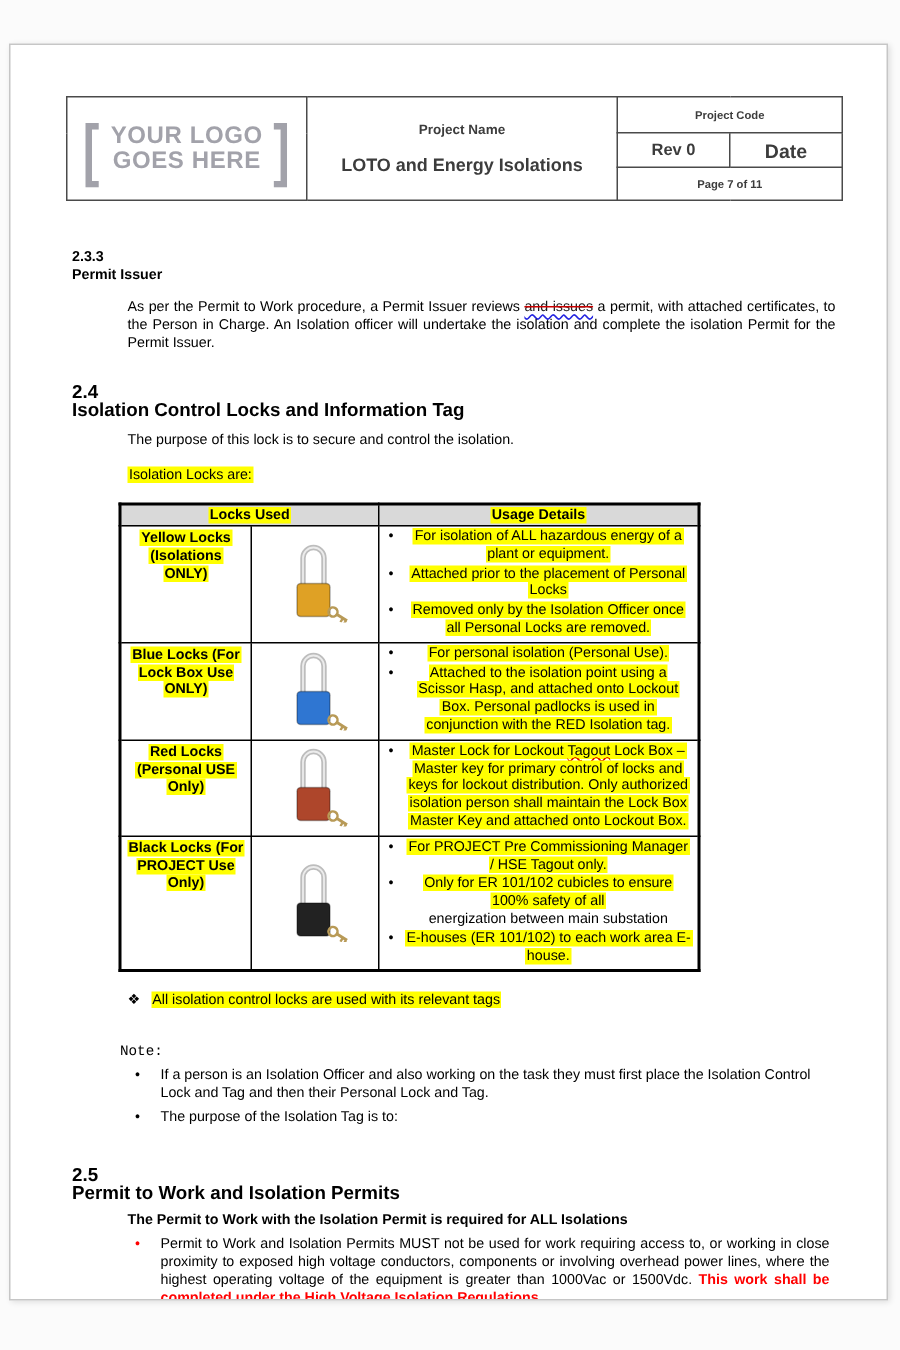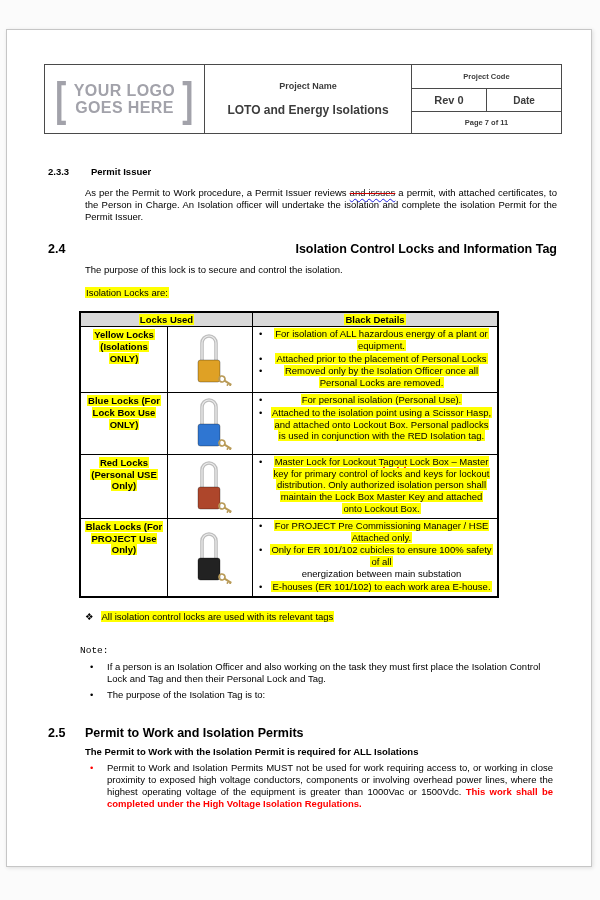--- a/index.html
+++ b/index.html
@@ -12,46 +12,46 @@
     position:absolute;left:6px;top:29px;width:586px;height:838px;
     background:#fff;border:1px solid #c6c6c6;box-shadow:1px 1px 4px rgba(0,0,0,.12);
     box-sizing:border-box;overflow:hidden;
   }
   
   table.hdr{border-collapse:collapse;table-layout:fixed;margin:34px 0 0 37px;width:518px;color:#3c3c3c;}
   table.hdr td{border:1px solid #4a4a4a;text-align:center;vertical-align:middle;padding:0;font-weight:bold;}
   .hdr-logo-cell{width:159px;height:67px;}
   .hdr-center-cell{width:206px;}
   .hdr-r1{width:69px;height:22px;font-size:11px;}
-  .hdr-r2{width:84px;height:22px;font-size:10px;}
+  .hdr-r2{width:84px;height:22px;font-size:13px;}
   .hdr-small{font-size:7.5px;}
   .logo{display:flex;align-items:center;justify-content:center;gap:5px;color:#a2a2aa;}
   .logo .bracket{font-size:46px;line-height:40px;font-weight:bold;transform:scaleX(.72);}
   .logo-text{font-size:16px;line-height:17.5px;font-weight:bold;letter-spacing:.4px;white-space:pre;}
   .hdr-project{font-size:9px;font-weight:bold;margin-bottom:12px;}
   .hdr-title{font-size:12px;font-weight:bold;}
   
   .content{padding:0 34px 0 41px;font-size:9.5px;line-height:12px;}
-  .sec{display:flex;font-weight:bold;}
+  .sec{display:flex;font-weight:bold;flex-direction:column;}
   .sec-233{margin-top:32px;font-size:9.5px;}
   .sec-233 .num{width:43px;flex:none;}
   .sec-big{font-size:12.5px;}
   .sec-big .num{width:37px;flex:none;}
   .sec-24{margin-top:20px;justify-content:space-between;}
   .sec-25{margin-top:26px;}
   .body-ind{margin-left:37px;}
   .para{margin-top:9px;text-align:justify;}
   .intro{margin-top:9px;}
   .hl-line{margin-top:11px;}
   mark{background:#ffff00;color:inherit;padding:0 1px;-webkit-box-decoration-break:clone;box-decoration-break:clone;}
   .wavy-blue{text-decoration:underline wavy #2323e0;text-decoration-thickness:1px;text-underline-offset:2px;}
   .strike-red{text-decoration:line-through;text-decoration-color:#cc0000;text-decoration-thickness:1.4px;color:#1a1a1a;}
   .spell-red{text-decoration:underline wavy #e00000;text-decoration-thickness:1px;}
   
-  table.locks{border-collapse:collapse;margin:12px 0 0 31px;width:420px;font-size:9.5px;line-height:11.8px;border:2px solid #000;}
+  table.locks{border-collapse:collapse;margin:12px 0 0 31px;width:388px;font-size:9.5px;line-height:11.8px;border:2px solid #000;}
   table.locks th,table.locks td{border:1px solid #000;}
   table.locks th{background:#d9d9d9;font-weight:bold;height:13px;padding:0 2px;font-size:9.5px;}
   td.name-cell{width:80px;text-align:center;vertical-align:top;font-weight:bold;padding:2px 3px 2px 3px;}
   td.img-cell{width:84px;text-align:center;vertical-align:middle;padding:1px 0;}
   td.usage-cell{vertical-align:top;padding:1px 4px 2px 1px;}
   .usage-cell ul{margin:0;padding:0;list-style:none;}
   .usage-cell li{position:relative;padding-left:16px;margin:0 0 1px 0;text-align:center;}
   .usage-cell li::before{content:"\2022";position:absolute;left:5px;top:0;}
   
   .diamond-line{margin:13px 0 0 37px;}
@@ -115,21 +115,21 @@
       <span class="num">2.4</span>
       <span>Isolation Control Locks and Information Tag</span>
     </div>
     <div class="intro body-ind">The purpose of this lock is to secure and control the isolation.</div>
     <div class="hl-line body-ind"><mark>Isolation Locks are:</mark></div>
 
     <table class="locks">
       <tbody>
           <tr>
         <th colspan="2"><mark>Locks Used</mark></th>
-        <th><mark>Black Details</mark></th>
+        <th><mark>Usage Details</mark></th>
       </tr>
 
       <tr>
         <td class="name-cell"><mark>Yellow Locks (Isolations ONLY)</mark></td>
         <td class="img-cell" style="color: rgb(223, 161, 37);">
           <svg width="44" height="56" viewBox="0 0 44 56">
             <path d="M14 33 V13 a7 7 0 0 1 14 0 V33" fill="none" stroke="#bdbdbd" stroke-width="3.6" stroke-linecap="round"></path>
             <path d="M14 33 V13 a7 7 0 0 1 14 0 V33" fill="none" stroke="#ececec" stroke-width="1.2" stroke-linecap="round"></path>
             <rect x="10" y="30" width="22" height="22" rx="2.5" fill="currentColor" stroke="rgba(0,0,0,.3)" stroke-width="1"></rect>
             <g transform="translate(34,49) rotate(32)" fill="#b89a57" stroke="#b89a57">
@@ -204,21 +204,21 @@
             <g transform="translate(34,49) rotate(32)" fill="#b89a57" stroke="#b89a57">
               <circle r="3" cx="0" cy="0" fill="none" stroke-width="1.7"></circle>
               <rect x="2.5" y="-1" width="8.5" height="2" stroke="none"></rect>
               <rect x="7" y="0.5" width="1.6" height="2.6" stroke="none"></rect>
               <rect x="9.6" y="0.5" width="1.6" height="3.2" stroke="none"></rect>
             </g>
           </svg>
         </td>
         <td class="usage-cell">
           <ul>
-            <li><mark>For PROJECT Pre Commissioning Manager / HSE Attached only.</mark></li>
+            <li><mark>For PROJECT Pre Commissioning Manager / HSE Tagout only.</mark></li>
             <li><mark>Only for ER 101/102 cubicles to ensure 100% safety of all</mark><br><span>energization between main substation</span></li>
             <li><mark>E-houses (ER 101/102) to each work area E-house.</mark></li>
           </ul>
         </td>
       </tr>
     </tbody>
       </table>
 
     <div class="diamond-line">
       <span class="diamond">❖</span><mark>All isolation control locks are used with its relevant tags</mark>

